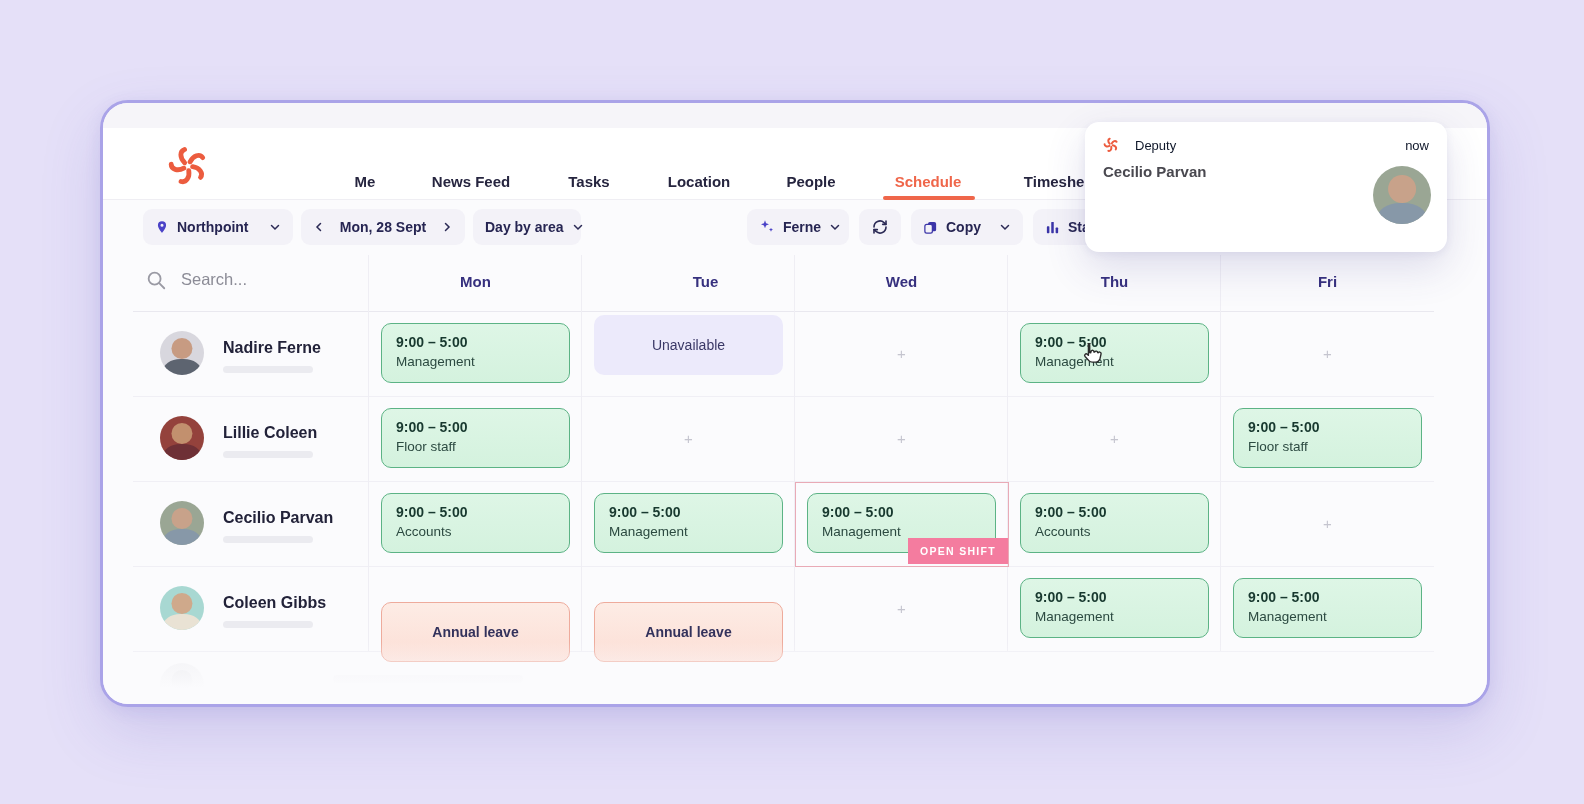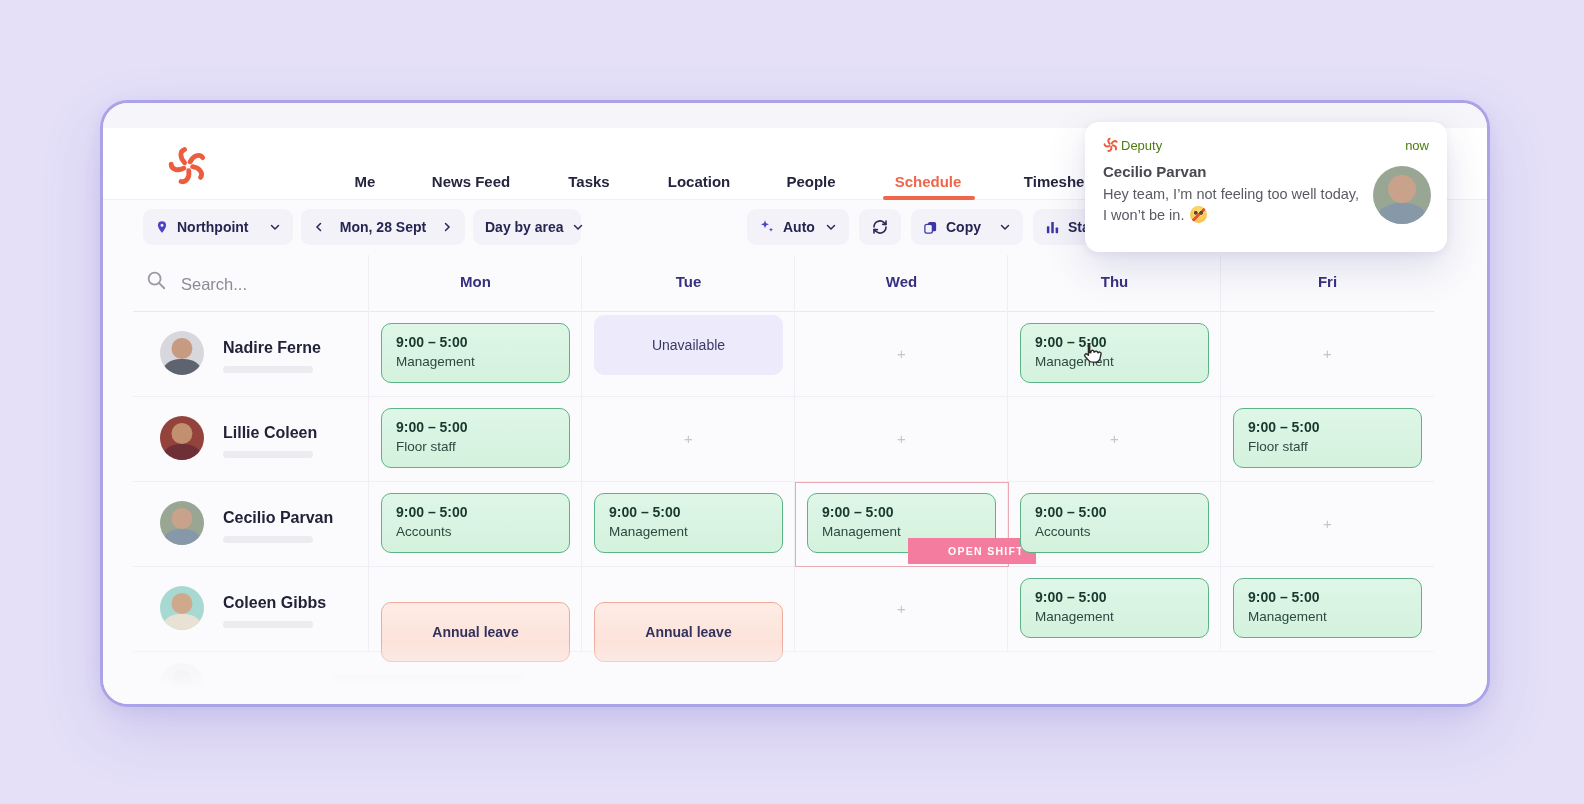--- a/index.html
+++ b/index.html
@@ -27,21 +27,21 @@
     position:absolute;top:106px;height:36px;background:#f3f2f8;border-radius:9px;
     display:flex;align-items:center;gap:8px;padding:0 12px;box-sizing:border-box;
     font-size:14px;font-weight:600;color:#262552;cursor:pointer;white-space:nowrap;
   }
   .pill .ic{color:#4a42c7;display:flex;align-items:center;}
   .pill .chev{color:#2b2a55;display:flex;align-items:center;}
   
   .grid-line-h{position:absolute;left:30px;width:1301px;height:1px;background:#f0eff5;}
   .grid-line-v{position:absolute;top:152px;height:396px;width:1px;background:#efeef4;}
   .day-header{position:absolute;top:170px;width:213px;text-align:center;font-size:15px;font-weight:700;color:#36307e;}
-  .search-wrap{position:absolute;left:42px;top:166px;display:flex;align-items:flex-end;gap:12px;color:#9a9aa4;}
+  .search-wrap{position:absolute;left:42px;top:166px;display:flex;align-items:flex-start;gap:12px;color:#9a9aa4;}
   .search-wrap input{
     border:none;outline:none;background:transparent;font-size:16.5px;color:#55555f;
     font-family:"Liberation Sans", sans-serif;width:170px;
   }
   .search-wrap input::placeholder{color:#8b8b96;}
   .emp-name{position:absolute;font-size:16px;font-weight:700;color:#222239;}
   .skeleton{position:absolute;width:90px;height:7px;border-radius:4px;background:#ebebf0;}
   .avatar{position:absolute;width:44px;height:44px;border-radius:50%;overflow:hidden;background:var(--bg);}
   .avatar::before{content:"";position:absolute;left:50%;top:16%;transform:translateX(-50%);width:48%;height:48%;border-radius:50%;background:var(--skin);}
   .avatar::after{content:"";position:absolute;left:50%;top:64%;transform:translateX(-50%);width:88%;height:62%;border-radius:46%;background:var(--shirt);}
@@ -68,31 +68,31 @@
     font-size:14px;font-weight:700;color:#33325c;margin-top:24px;
   }
   .empty-cell{
     position:absolute;width:213px;height:85px;display:flex;align-items:center;justify-content:center;
     color:#c5c5cf;font-size:15px;cursor:pointer;
   }
   .open-outline{position:absolute;left:692px;top:379px;width:212px;height:83px;border:1px solid #e9aab6;pointer-events:none;}
   .open-badge{
     position:absolute;left:805px;top:435px;width:100px;height:26px;background:#f47c9f;
     display:flex;align-items:center;justify-content:center;
-    font-size:10.5px;font-weight:700;color:#ffffff;letter-spacing:1.3px;cursor:pointer;padding-left:28px;
+    font-size:10.5px;font-weight:700;color:#ffffff;letter-spacing:1.3px;cursor:pointer;
   }
   .fade-bottom{position:absolute;left:0;right:0;bottom:0;height:62px;background:linear-gradient(180deg,rgba(251,251,253,0),#fbfbfd 75%);pointer-events:none;}
   .ghost-bar{position:absolute;height:8px;border-radius:4px;background:#f0eff4;}
   
   .toast{
     position:absolute;left:1085px;top:122px;width:362px;height:130px;background:#ffffff;
     border-radius:14px;box-shadow:0 16px 40px rgba(70,60,140,.16),0 2px 8px rgba(70,60,140,.08);
     padding:15px 18px;box-sizing:border-box;cursor:pointer;z-index:50;
   }
-  .toast-head{display:flex;align-items:center;gap:2px;font-size:13px;color:#4d7c0f;}
+  .toast-head{display:flex;align-items:center;gap:16px;font-size:13px;color:#0f172a;}
   .toast-head .spacer{flex:1;}
   .toast-name{margin-top:10px;font-size:15px;font-weight:700;color:#49484f;}
   .toast-msg{margin-top:4px;font-size:14.5px;color:#5b5a63;line-height:21px;width:270px;}
   .toast-avatar{position:absolute;right:16px;top:44px;width:58px;height:58px;}
   .sick-emoji{
     display:inline-block;width:17px;height:17px;border-radius:50%;vertical-align:-3px;margin-left:2px;
     background:
       radial-gradient(circle at 34% 40%, #5a4a2e 0 1.6px, transparent 2.2px),
       radial-gradient(circle at 66% 40%, #5a4a2e 0 1.6px, transparent 2.2px),
       linear-gradient(135deg, transparent 45%, #e5533d 46% 57%, transparent 58%),
@@ -165,21 +165,21 @@
     </span>
   </div>
 
   <div class="pill" style="left:644px;width:102px">
     <span class="ic">
       <svg width="16" height="16" viewBox="0 0 24 24" fill="currentColor">
           <path d="M9 2l1.6 4.4L15 8l-4.4 1.6L9 14l-1.6-4.4L3 8l4.4-1.6z"></path>
           <path d="M18 13l.9 2.1L21 16l-2.1.9L18 19l-.9-2.1L15 16l2.1-.9z"></path>
         </svg>
     </span>
-    <span>Auto</span>
+    <span>Ferne</span>
     <span class="chev" style="margin-left:auto">
       <svg width="12" height="12" viewBox="0 0 24 24" fill="none" stroke="currentColor" stroke-width="3" stroke-linecap="round">
           <path d="M5 9l7 7 7-7"></path>
         </svg>
     </span>
   </div>
 
   <div class="pill" style="left:756px;width:42px;justify-content:center;padding:0">
     <span class="ic" style="color:#2b2a55">
       <svg width="16" height="16" viewBox="0 0 24 24" fill="none" stroke="currentColor" stroke-width="2.4" stroke-linecap="round" stroke-linejoin="round">
@@ -220,21 +220,21 @@
   <div class="search-wrap">
     <span>
       <svg width="22" height="22" viewBox="0 0 24 24" fill="none" stroke="currentColor" stroke-width="2">
           <circle cx="10.5" cy="10.5" r="6.5"></circle>
           <path d="M15.5 15.5L21 21" stroke-linecap="round"></path>
         </svg>
     </span>
     <input type="text" placeholder="Search..." style="">
   </div>
   <div class="day-header" style="left:266px">Mon</div>
-  <div class="day-header" style="left:479px">Tue</div>
+  <div class="day-header" style="left:496px">Tue</div>
   <div class="day-header" style="left:692px">Wed</div>
   <div class="day-header" style="left:905px">Thu</div>
   <div class="day-header" style="left:1118px">Fri</div>
 
   <div class="grid-line-h" style="top:208px;background:#e9e8ef"></div>
   <div class="grid-line-h" style="top:293px"></div>
   <div class="grid-line-h" style="top:378px"></div>
   <div class="grid-line-h" style="top:463px"></div>
   <div class="grid-line-h" style="top:548px"></div>
   <div class="grid-line-v" style="left:265px"></div>
@@ -333,19 +333,14 @@
           <path d="M22 16 C25 10,31 8,34 12" transform="rotate(216 20 20)"></path>
           <path d="M22 16 C25 10,31 8,34 12" transform="rotate(288 20 20)"></path>
         </g>
       </svg>
     </span>
     <span>Deputy</span>
     <span class="spacer"></span>
     <span>now</span>
   </div>
   <div class="toast-name">Cecilio Parvan</div>
-  <div class="toast-msg">
-    <span>Hey team, I’m not feeling too well today,</span><br>
-    <span>I won’t be in.</span>
-    <span class="sick-emoji"></span>
-  </div>
   <div class="avatar av-cecilio toast-avatar"></div>
 </div>
 
 </body></html>

